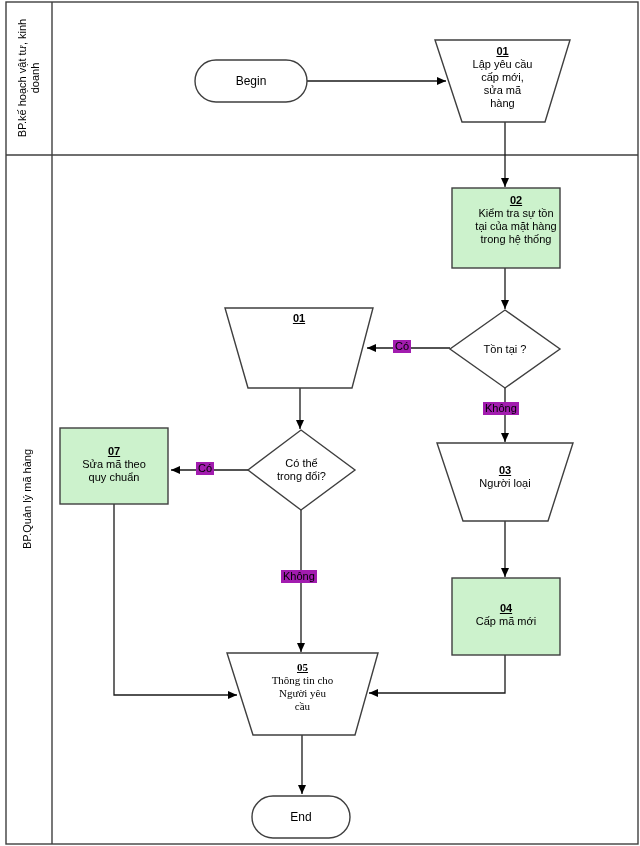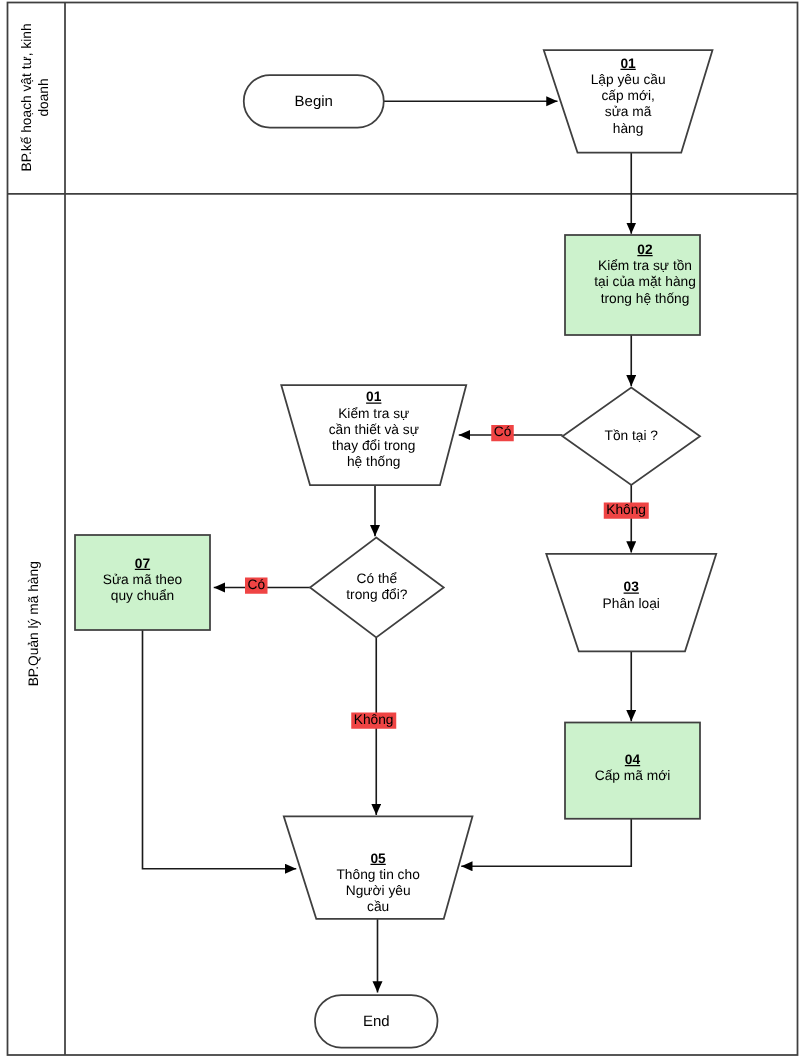--- a/index.html
+++ b/index.html
@@ -8,21 +8,21 @@
     font-family:"Liberation Sans","DejaVu Sans",sans-serif;color:#000;
     overflow:hidden;
   }
   svg{position:absolute;left:0;top:0;}
   .txt{position:absolute;text-align:center;font-size:11px;line-height:13px;}
   .num{font-weight:bold;text-decoration:underline;font-size:11px;line-height:14px;}
   .lbl{white-space:pre-line;}
   .flex-center{display:flex;align-items:center;justify-content:center;white-space:pre-line;}
   .term{font-size:12px;}
   .edge-lbl{
-    position:absolute;font-size:11px;line-height:13px;background:#ef4444;
+    position:absolute;font-size:11px;line-height:13px;background:#a21caf;
     padding:0 2px;text-align:center;
   }
   .lane-label{
     position:absolute;font-size:11px;line-height:13px;text-align:center;
     transform:rotate(-90deg);white-space:normal;
   }
   .lane1-label{left:-41px;top:55px;width:140px;height:46px;
     display:flex;align-items:center;justify-content:center;}
   .lane2-label{left:-121px;top:491px;width:300px;height:16px;}
 </style>
@@ -90,46 +90,42 @@
     <div class="num">02</div>
     <div class="lbl">Kiểm tra sự tồn
 tại của mặt hàng
 trong hệ thống</div>
   </div>
 
   <div class="txt flex-center" style="left:450px;top:310px;width:110px;height:78px;text-align:right;">Tồn tại ?</div>
 
   <div class="txt" style="left:225px;top:311px;width:148px;">
     <div class="num">01</div>
-    <div class="lbl">Kiểm tra sự
-cần thiết và sự
-thay đổi trong
-hệ thống</div>
   </div>
 
   <div class="txt flex-center" style="left:248px;top:431px;width:107px;height:78px;">Có thể
 trong đổi?</div>
 
   <div class="txt" style="left:60px;top:444px;width:108px;">
     <div class="num">07</div>
     <div class="lbl">Sửa mã theo
 quy chuẩn</div>
   </div>
 
   <div class="txt" style="left:437px;top:463px;width:136px;">
     <div class="num">03</div>
-    <div class="lbl">Phân loại</div>
+    <div class="lbl">Người loại</div>
   </div>
 
   <div class="txt" style="left:452px;top:601px;width:108px;">
     <div class="num">04</div>
     <div class="lbl">Cấp mã mới</div>
   </div>
 
-  <div class="txt" style="left:227px;top:680px;width:151px;">
+  <div class="txt" style="left:227px;top:660px;width:151px;font-family:Liberation Serif, serif;">
     <div class="num">05</div>
     <div class="lbl">Thông tin cho
 Người yêu
 cầu</div>
   </div>
 
   <div class="edge-lbl" style="left:393px;top:340px;">Có</div>
   <div class="edge-lbl" style="left:483px;top:402px;">Không</div>
   <div class="edge-lbl" style="left:196px;top:462px;">Có</div>
   <div class="edge-lbl" style="left:281px;top:570px;">Không</div>

